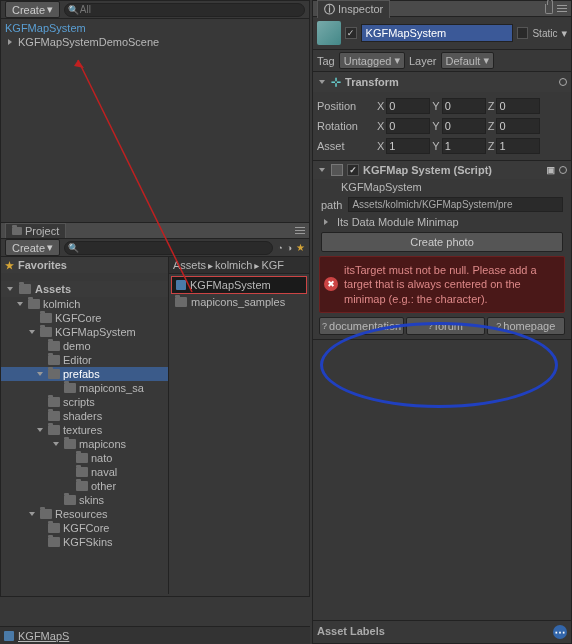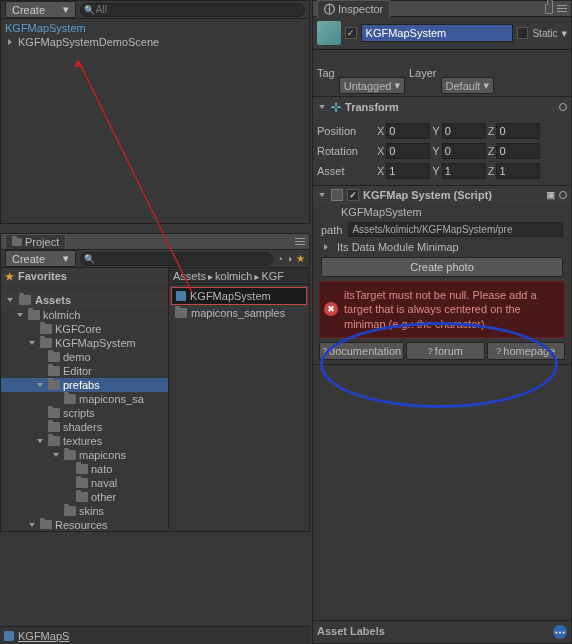--- a/index.html
+++ b/index.html
@@ -2,21 +2,21 @@
 <html><head>
 <meta charset="utf-8">
 <style>
 * { box-sizing: border-box; margin: 0; padding: 0; font-family: Arial, sans-serif; font-size: 11px; }
 body { background: #383838; color: #b8b8b8; width: 572px; height: 644px; overflow: hidden; position: relative; }
 .panel { background: #383838; border: 1px solid #222; position: absolute; }
 .panel-header { background: #4a4a4a; border-bottom: 1px solid #222; height: 16px; display: flex; align-items: center; padding: 0 4px; gap: 4px; }
 .panel-tab { background: #383838; border: 1px solid #555; border-bottom: none; padding: 1px 6px; display: flex; align-items: center; gap: 3px; font-size: 10px; }
 .panel-tab.active { background: #383838; }
 .toolbar { display: flex; align-items: center; padding: 2px 4px; gap: 4px; border-bottom: 1px solid #222; height: 18px; }
-.btn { background: #555; border: 1px solid #222; color: #ccc; padding: 1px 6px; border-radius: 2px; font-size: 10px; display: inline-flex; align-items: center; gap: 18px; cursor: pointer; }
+.btn { background: #555; border: 1px solid #222; color: #ccc; padding: 1px 6px; border-radius: 2px; font-size: 10px; display: inline-flex; align-items: center; gap: 2px; cursor: pointer; }
 .search-box { flex: 1; display: flex; align-items: center; background: #2a2a2a; border: 1px solid #222; border-radius: 8px; padding: 0 4px; height: 14px; }
 .search-box input { background: transparent; border: none; color: #ccc; outline: none; width: 100%; font-size: 10px; }
 .tree { padding: 2px 0; overflow: auto; }
 .tree-item { display: flex; align-items: center; padding: 1px 4px; gap: 3px; cursor: pointer; white-space: nowrap; }
 .tree-item.selected { background: #3b5b8a; color: #fff; }
 .foldout { width: 10px; height: 10px; display: inline-flex; align-items: center; justify-content: center; }
 .foldout::before { content: ""; border-left: 4px solid #999; border-top: 3px solid transparent; border-bottom: 3px solid transparent; display: block; }
 .foldout.open::before { border-top: 4px solid #999; border-left: 3px solid transparent; border-right: 3px solid transparent; border-bottom: none; }
 .indent-0 { padding-left: 4px; }
 .indent-1 { padding-left: 14px; }
@@ -24,38 +24,38 @@
 .indent-3 { padding-left: 34px; }
 .indent-4 { padding-left: 50px; }
 .indent-5 { padding-left: 62px; }
 .folder-icon { width: 12px; height: 10px; background: #6a6a6a; border-radius: 1px; display: inline-block; position: relative; }
 .folder-icon::before { content: ""; position: absolute; top: -2px; left: 0; width: 5px; height: 2px; background: #6a6a6a; border-radius: 1px 1px 0 0; }
 .prefab-icon { width: 10px; height: 10px; background: #4a7aa8; border-radius: 1px; display: inline-block; }
 .star-icon { color: #d4a437; font-size: 10px; }
 .link-text { color: #5a9fd4; }
 .header-section { background: #3a3a3a; font-weight: bold; padding: 2px 4px; display: flex; align-items: center; gap: 4px; }
 #hierarchy { left: 0; top: 0; width: 310px; height: 224px; }
-#project { left: 0; top: 233px; width: 310px; height: 299px; }
+#project { left: 0; top: 222px; width: 310px; height: 375px; }
 #inspector { left: 312px; top: 0; width: 260px; height: 644px; }
 .project-split { display: flex; height: calc(100% - 36px); }
 .folders-pane { width: 168px; border-right: 1px solid #222; overflow: auto; }
 .assets-pane { flex: 1; overflow: hidden; display: flex; flex-direction: column; }
 .breadcrumb { background: #2f2f2f; padding: 2px 4px; border-bottom: 1px solid #222; font-size: 10px; display: flex; align-items: center; gap: 2px; }
 .asset-list { flex: 1; padding: 2px; }
 .asset-row { display: flex; align-items: center; gap: 4px; padding: 2px 4px; }
 .asset-row.highlighted { border: 1px solid #c44; background: #1a1a1a; }
 .inspector-body { padding: 0; height: calc(100% - 16px); overflow: auto; }
 .obj-header { display: flex; align-items: center; padding: 4px; gap: 4px; border-bottom: 1px solid #222; }
 .cube-icon { width: 24px; height: 24px; background: linear-gradient(135deg,#7aa,#488); display: inline-block; border-radius: 2px; }
 .name-input { background: #2a2a2a; border: 1px solid #222; color: #ddd; padding: 2px 4px; flex: 1; }
 .name-input.sel { background: #3b5998; color: #fff; }
 .check { width: 12px; height: 12px; background: #2a2a2a; border: 1px solid #555; display: inline-flex; align-items: center; justify-content: center; }
 .check.on::after { content: "✓"; font-size: 9px; color: #ccc; }
 .tag-row { display: flex; align-items: center; padding: 2px 4px; gap: 4px; font-size: 10px; border-bottom: 1px solid #222; }
-.dropdown { background: #555; border: 1px solid #222; border-radius: 2px; padding: 1px 4px; display: inline-flex; align-items: center; gap: 3px; margin-top: 25px; }
+.dropdown { background: #555; border: 1px solid #222; border-radius: 2px; padding: 1px 4px; display: inline-flex; align-items: center; gap: 3px; }
 .component { border-bottom: 1px solid #222; }
 .comp-header { background: #3a3a3a; padding: 3px 4px; display: flex; align-items: center; gap: 4px; font-weight: bold; }
 .comp-body { padding: 4px; }
 .prop-row { display: flex; align-items: center; gap: 4px; padding: 2px 0; font-size: 10px; }
 .prop-label { width: 56px; }
 .xyz { display: flex; gap: 2px; flex: 1; }
 .xyz-field { display: flex; align-items: center; gap: 2px; }
 .xyz-field input { width: 44px; background: #2a2a2a; border: 1px solid #222; color: #ccc; padding: 1px 2px; }
 .script-row { display: flex; align-items: center; gap: 6px; padding: 2px 8px; font-size: 10px; }
 .path-input { background: #2a2a2a; border: 1px solid #222; color: #aaa; padding: 1px 3px; flex: 1; font-size: 10px; overflow: hidden; }

